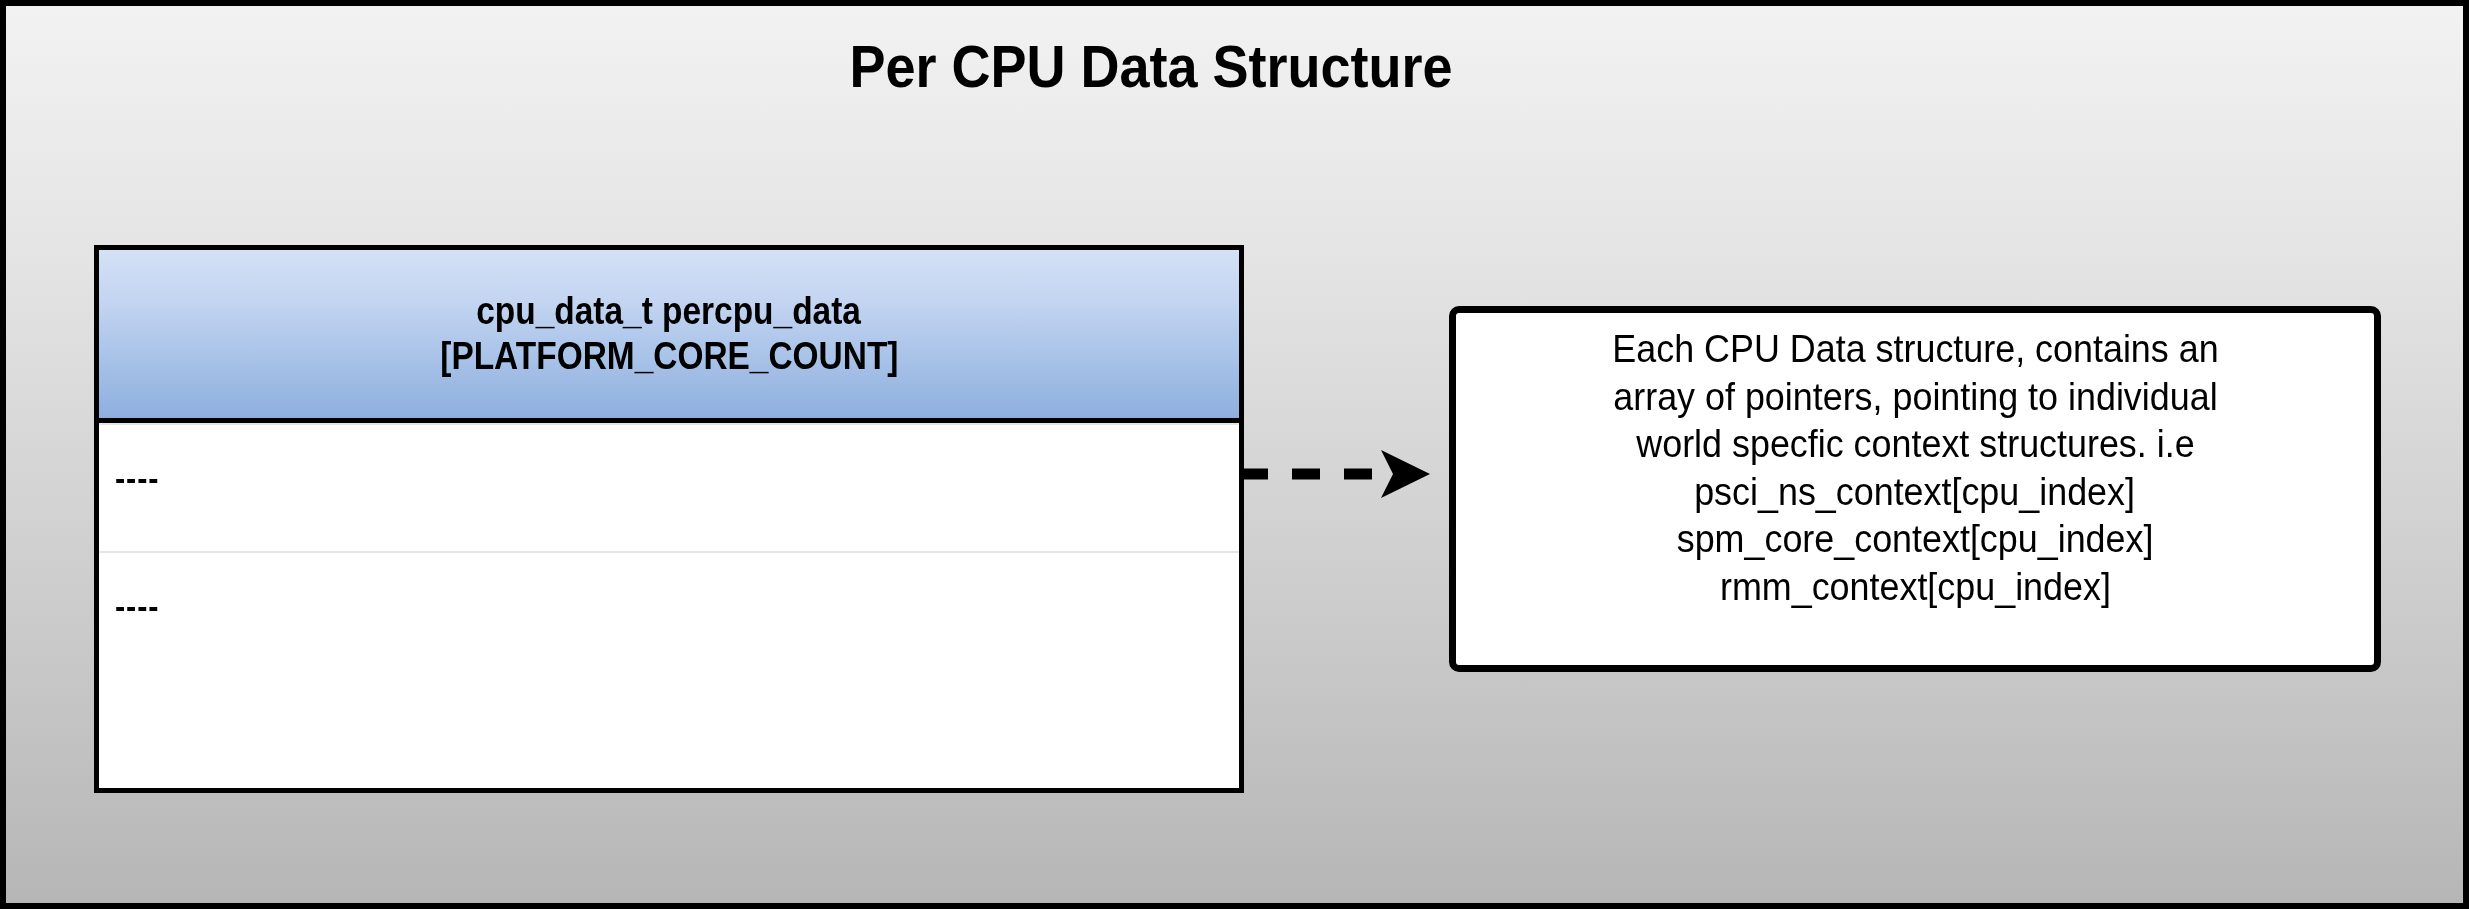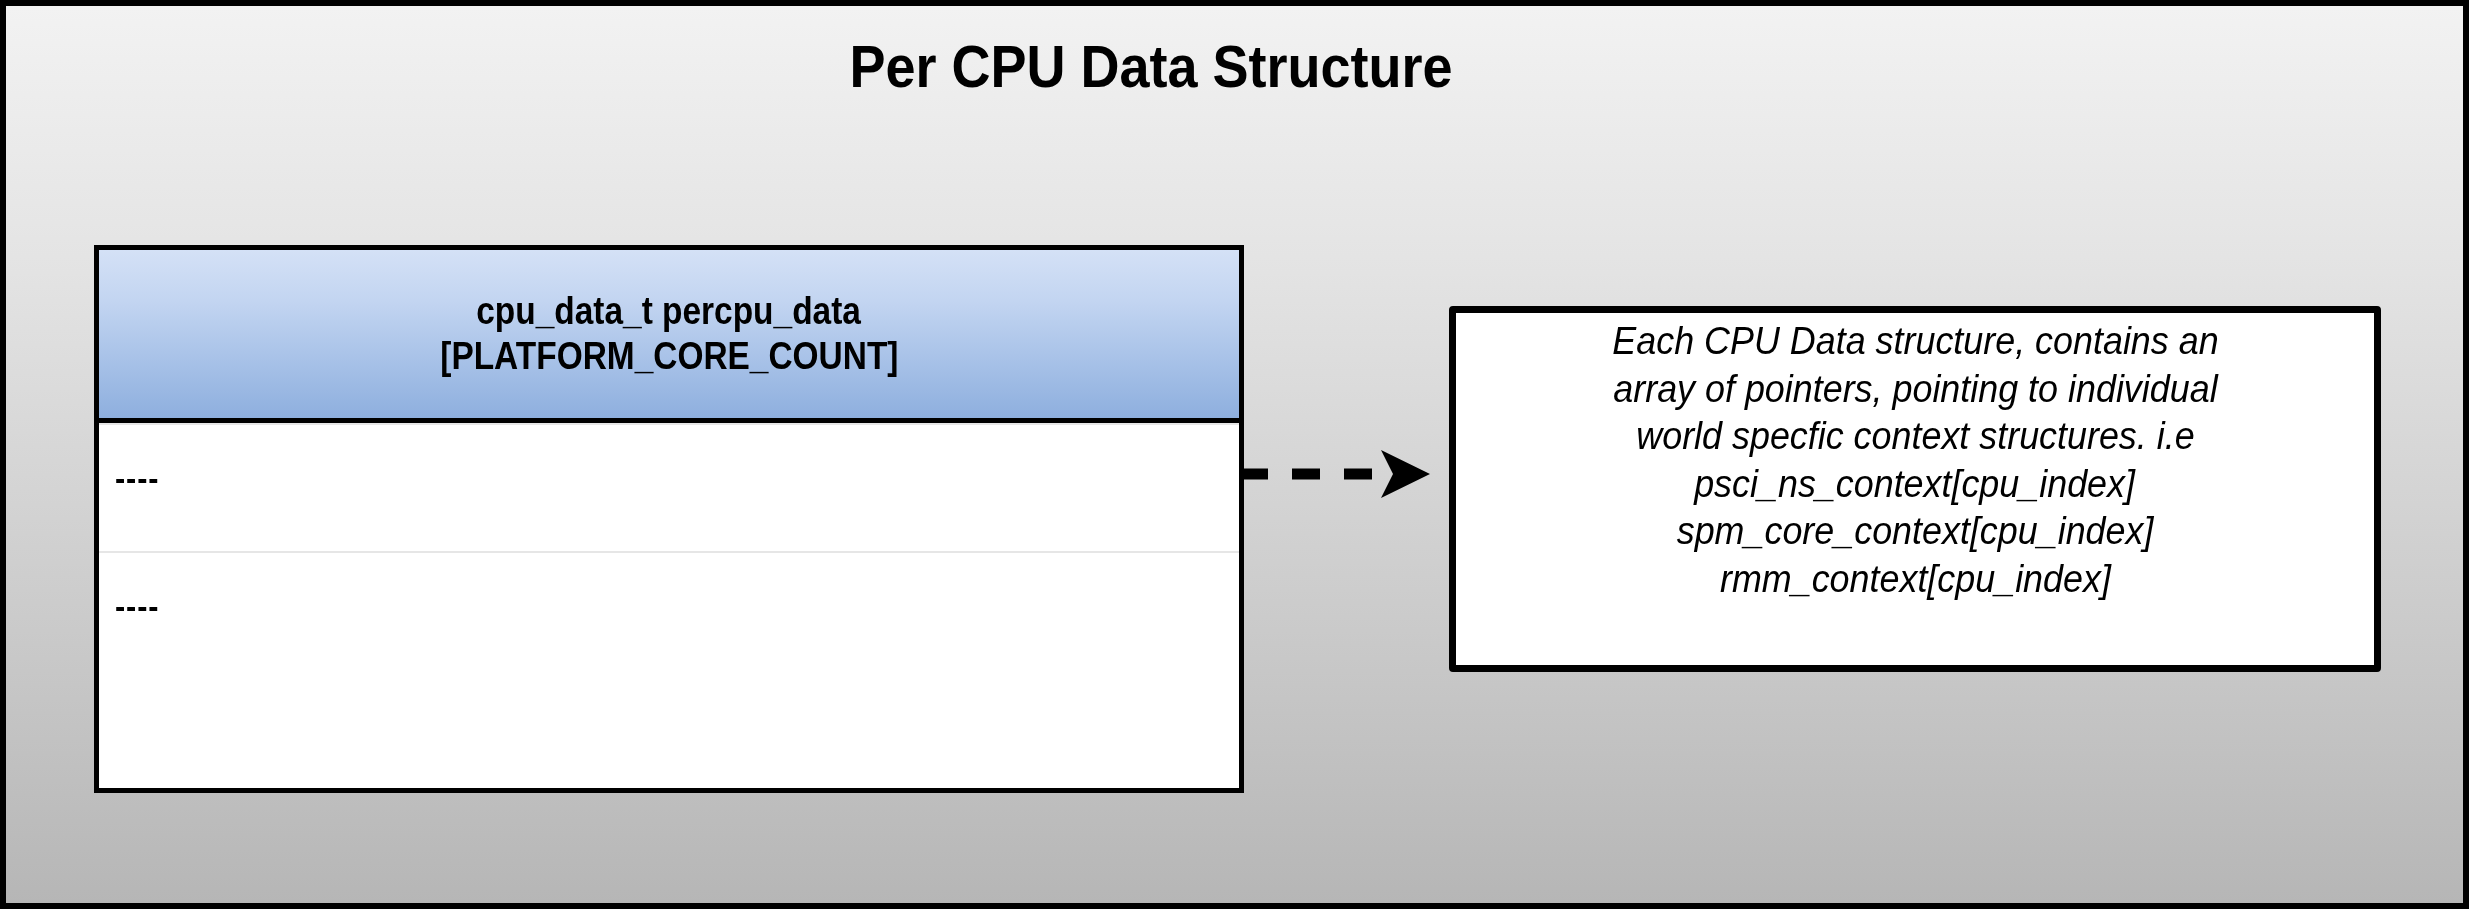--- a/index.html
+++ b/index.html
@@ -112,28 +112,27 @@
 
   
   #note-box {
     position: absolute;
     left: 1443px;
     top: 300px;
     width: 932px;
     height: 366px;
     box-sizing: border-box;
     border: 7px solid #000000;
-    border-radius: 4px;
+    border-radius: 10px;
     background: #ffffff;
     display: flex;
     flex-direction: column;
     align-items: center;
     justify-content: flex-start;
-    padding-top: 4px;
-    font-style: italic;
+    padding-top: 12px;
   }
 
   .note-line {
     font-size: 39px;
     font-family: "Liberation Sans", "DejaVu Sans", sans-serif;
     transform: scaleX(0.92);
     color: #000000;
     line-height: 1.22;
     white-space: nowrap;
     text-align: center;

